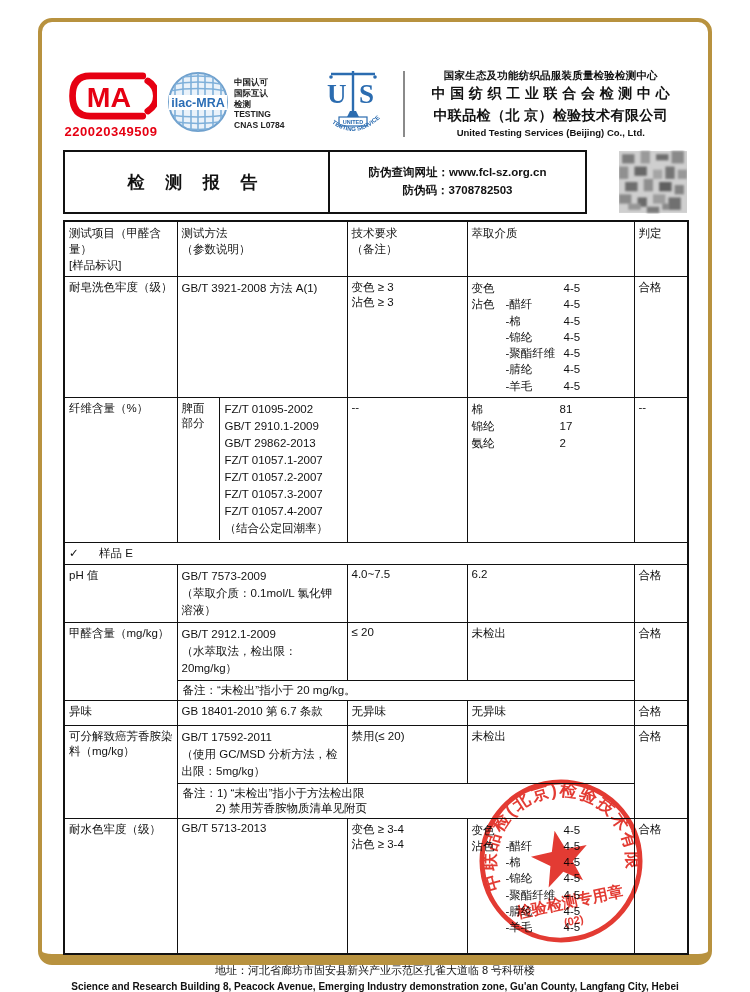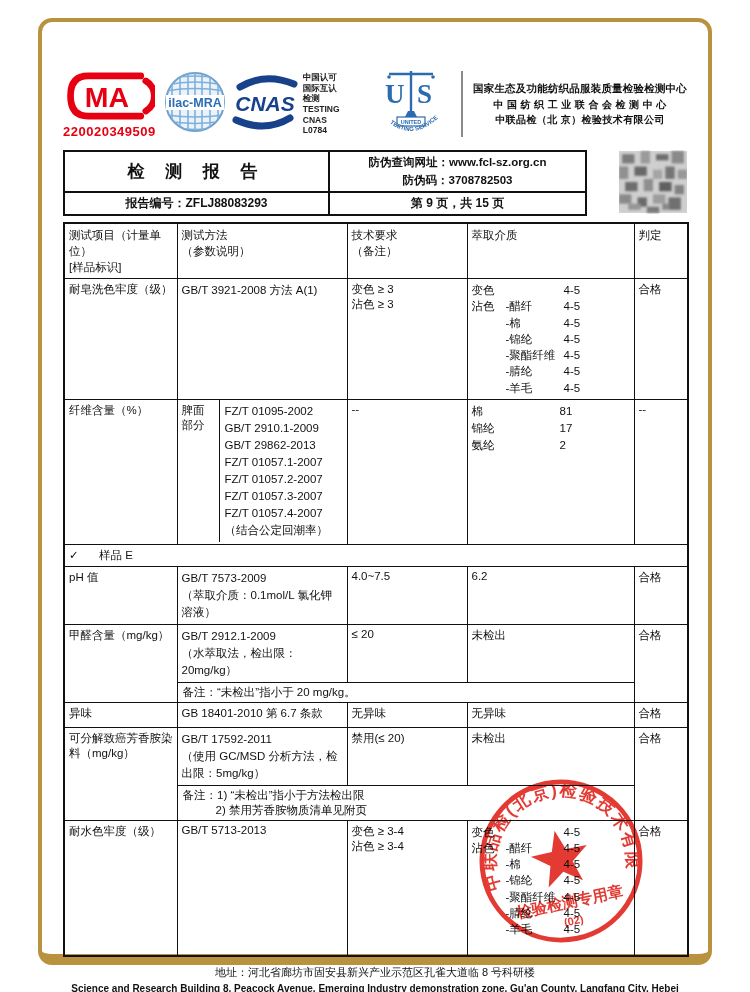--- a/index.html
+++ b/index.html
@@ -14,21 +14,21 @@
   .logos-row { margin-top:42px; height:80px; display:flex; align-items:center; }
   .cma-block { width:96px; text-align:center; }
   .cma-number { color:#e60012; font-weight:bold; font-size:13px; letter-spacing:.5px; margin-top:-2px; }
   .ilac-logo { margin-left:8px; }
   .cnas-logo { margin-left:6px; }
   .cnas-side { margin-left:5px; font-size:8.5px; font-weight:bold; color:#222; line-height:1.25; }
   .uts-logo { margin-left:32px; }
   .v-divider { width:2px; height:66px; background:#8a8a8a; margin:0 10px 0 14px; }
   .org-lines { flex:1; }
   .org-cn1 { font-size:10.5px; font-weight:bold; letter-spacing:.2px; }
-  .org-cn2, .org-cn3 { font-size:10px; font-weight:bold; letter-spacing:.4px; }
+  .org-cn2, .org-cn3 { font-size:14px; font-weight:bold; letter-spacing:.4px; }
   .org-en  { font-size:9.5px; font-weight:bold; }
   .org-lines div { line-height:1.55; white-space:nowrap;text-align:center; }
 
   
   .rh-wrap { margin-top:6px; display:flex;gap:28px; }
   table.rh { border-collapse:collapse; width:552px; table-layout:fixed; }
   table.rh td { border:2px solid #111; }
   .rh-title { width:265px; text-align:center; font-size:17px; font-weight:bold; letter-spacing:8px; height:41px; }
   .rh-anti { text-align:center; font-size:11.5px; font-weight:bold; line-height:1.55; }
   .rh-no { text-align:center; font-size:12px; font-weight:bold; height:23px; }
@@ -108,27 +108,20 @@
               <path d="M31 1 V61"></path>
               <path d="M38 1 V61"></path>
               <path d="M46 2 V60"></path>
               <path d="M54 4 V58"></path>
           </g>
           <rect x="2" y="24" width="58" height="15" fill="#ffffff"></rect>
           <text x="31" y="35.5" text-anchor="middle" font-size="12.5" font-weight="bold" fill="#2a6db5" font-family="Liberation Sans, sans-serif">ilac-MRA</text>
         </svg>
       </div>
 
-      <div class="cnas-logo">
-        <svg width="66" height="56" viewBox="0 0 66 56">
-          <path d="M 8 13 Q 33 -2 62 10" fill="none" stroke="#17418a" stroke-width="7" stroke-linecap="round"></path>
-          <path d="M 4 46 Q 33 59 58 44" fill="none" stroke="#17418a" stroke-width="7" stroke-linecap="round"></path>
-          <text x="33" y="37" text-anchor="middle" font-size="21" font-weight="bold" font-style="italic" fill="#17418a" font-family="Liberation Sans, sans-serif">CNAS</text>
-        </svg>
-      </div>
 
       <div class="cnas-side">
         <div>中国认可</div>
         <div>国际互认</div>
         <div>检测</div>
         <div>TESTING</div>
         <div>CNAS L0784</div>
       </div>
 
       <div class="uts-logo">
@@ -150,36 +143,33 @@
           </text>
         </svg>
       </div>
 
       <div class="v-divider"></div>
 
       <div class="org-lines">
         <div class="org-cn1">国家生态及功能纺织品服装质量检验检测中心</div>
         <div class="org-cn2">中 国 纺 织 工 业 联 合 会 检 测 中 心</div>
         <div class="org-cn3">中联品检（北 京）检验技术有限公司</div>
+        <div class="org-en">United Testing Services (Beijing) Co., Ltd.</div>
       </div>
     </div>
 
     <div class="rh-wrap">
       <table class="rh">
         <tbody>
             <tr>
           <td class="rh-title">检 测 报 告</td>
           <td class="rh-anti">
             <div>防伪查询网址：www.fcl-sz.org.cn</div>
             <div>防伪码：3708782503</div>
           </td>
-        </tr>
-        <tr>
-          <td class="rh-no">报告编号：ZFLJ88083293</td>
-          <td class="rh-page">第 9 页，共 15 页</td>
         </tr>
       </tbody>
         </table>
       <div class="qr-box">
         <svg width="68" height="64" viewBox="0 0 22 20">
           <defs>
               <filter id="qblur">
                 <feGaussianBlur stdDeviation="0.35"></feGaussianBlur>
               </filter>
             </defs>
@@ -213,21 +203,21 @@
     <table class="main">
       <colgroup>
         <col style="width:113px">
           <col style="width:170px">
           <col style="width:120px">
           <col style="width:167px">
           <col style="width:54px">
       </colgroup>
       <tbody>
           <tr>
-        <th class="hdr">测试项目（计量单位）
+        <th class="hdr">测试项目（甲醛含量）
 [样品标识]</th>
         <th class="hdr">测试方法
 （参数说明）</th>
         <th class="hdr">技术要求
 （备注）</th>
         <th class="hdr">萃取介质</th>
         <th class="hdr">判定</th>
       </tr>
 
       <tr class="r-soaping">

